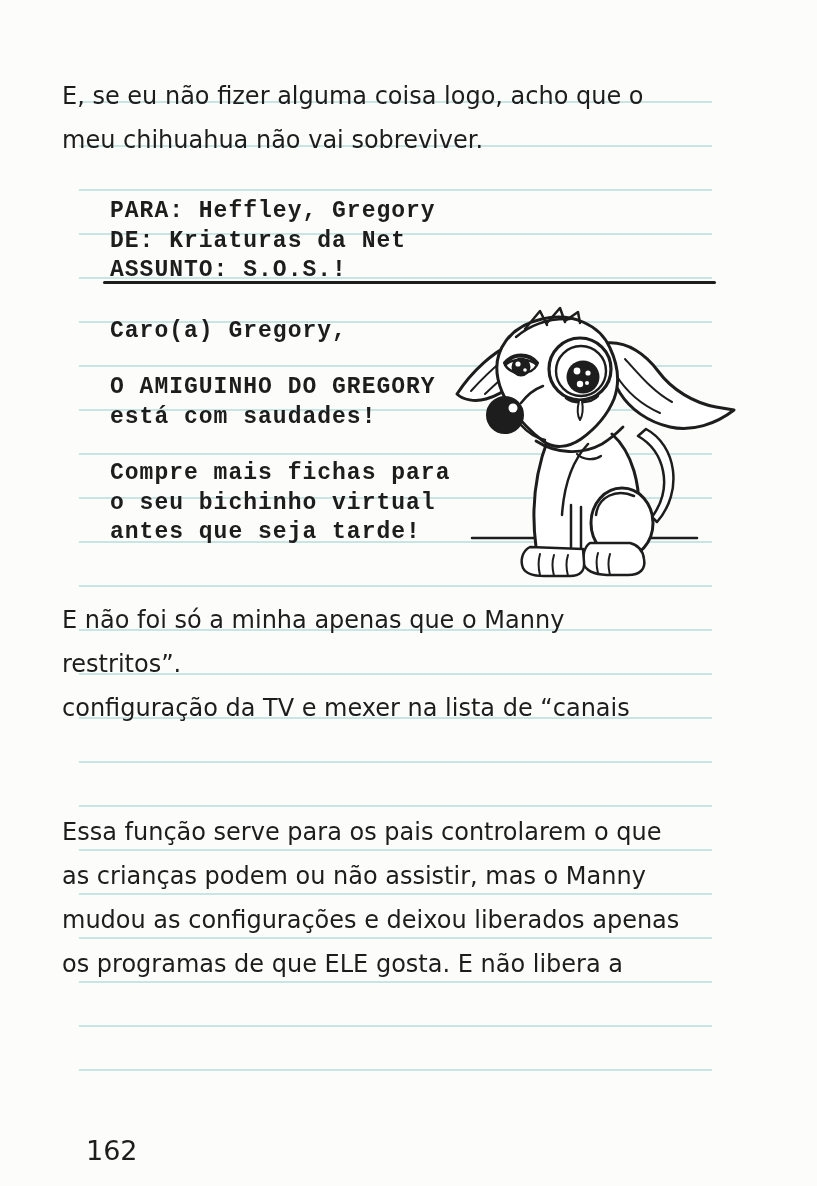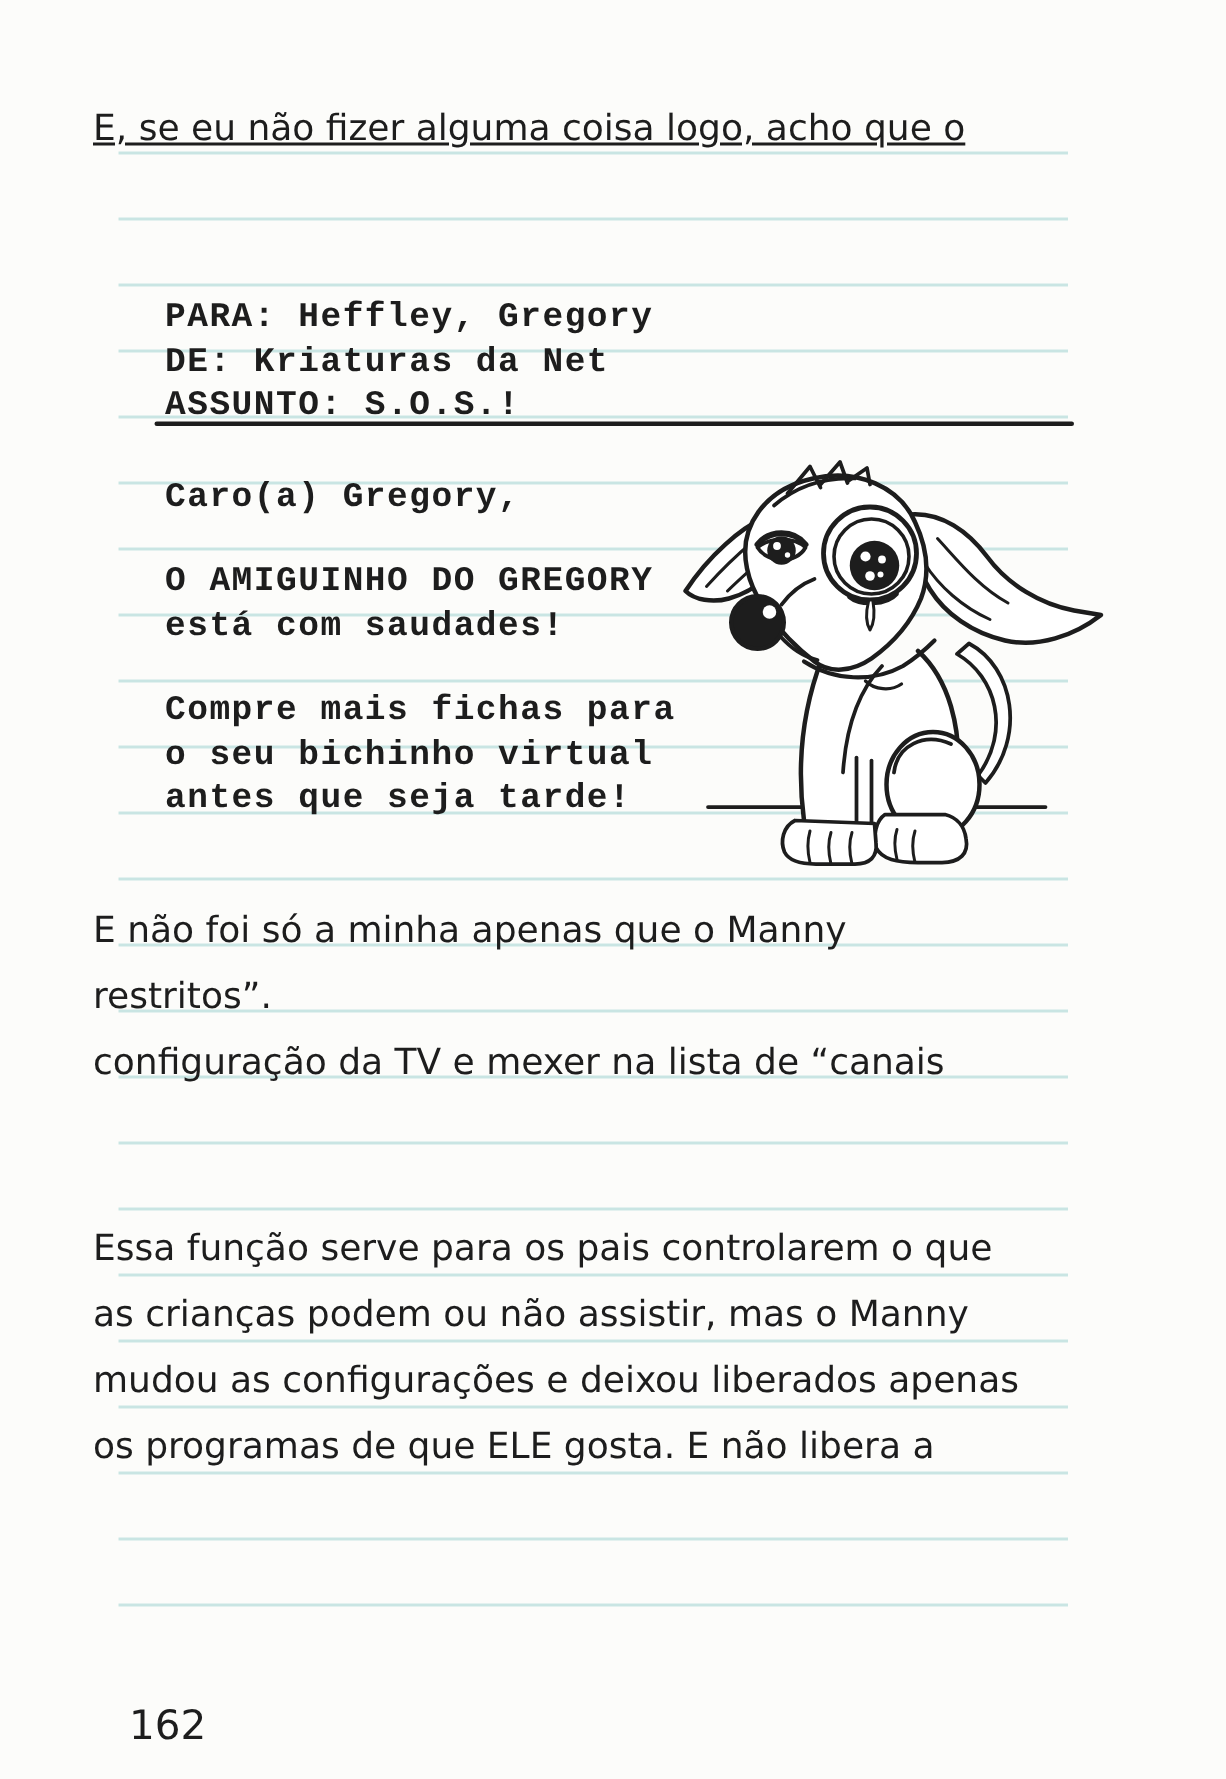--- a/index.html
+++ b/index.html
@@ -77,23 +77,24 @@
       <div class="rule" style="top: 761px;"></div>
       <div class="rule" style="top: 805px;"></div>
       <div class="rule" style="top: 849px;"></div>
       <div class="rule" style="top: 893px;"></div>
       <div class="rule" style="top: 937px;"></div>
       <div class="rule" style="top: 981px;"></div>
       <div class="rule" style="top: 1025px;"></div>
       <div class="rule" style="top: 1069px;"></div>
     </div>
 
-  <div class="hand" style="top:63px;text-decoration:underline;">
+  <div class="hand" style="top:74px;">
 
   <div class="row">E, se eu não fizer alguma coisa logo, acho que o</div>
+      <div class="row">meu chihuahua não vai sobreviver.</div>
     </div>
 
   <div class="mono" style="top:197px;">
 
   <div class="row">PARA: Heffley, Gregory</div>
       <div class="row">DE: Kriaturas da Net</div>
       <div class="row">ASSUNTO: S.O.S.!</div>
     </div>
 
   <div class="divider"></div>

